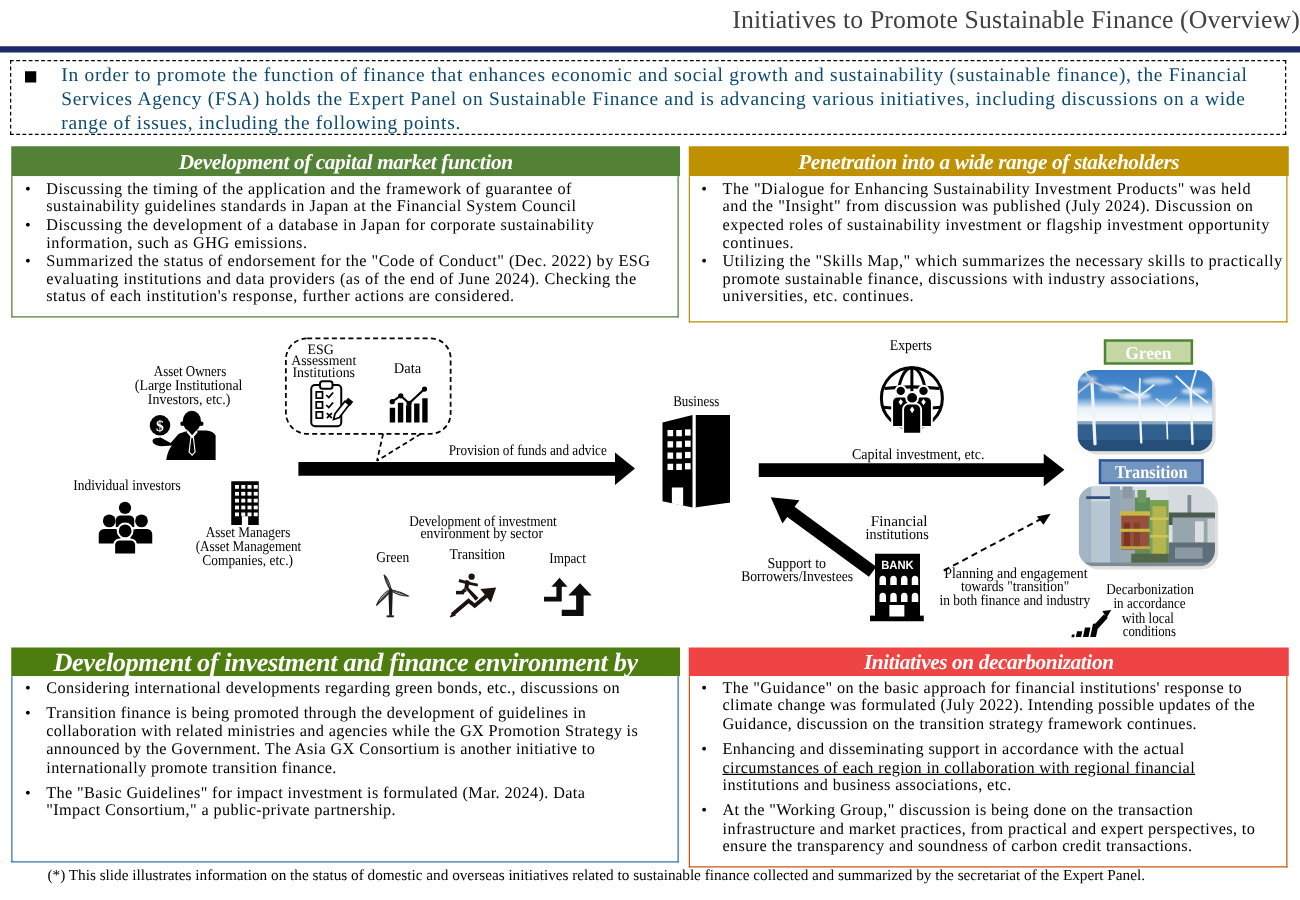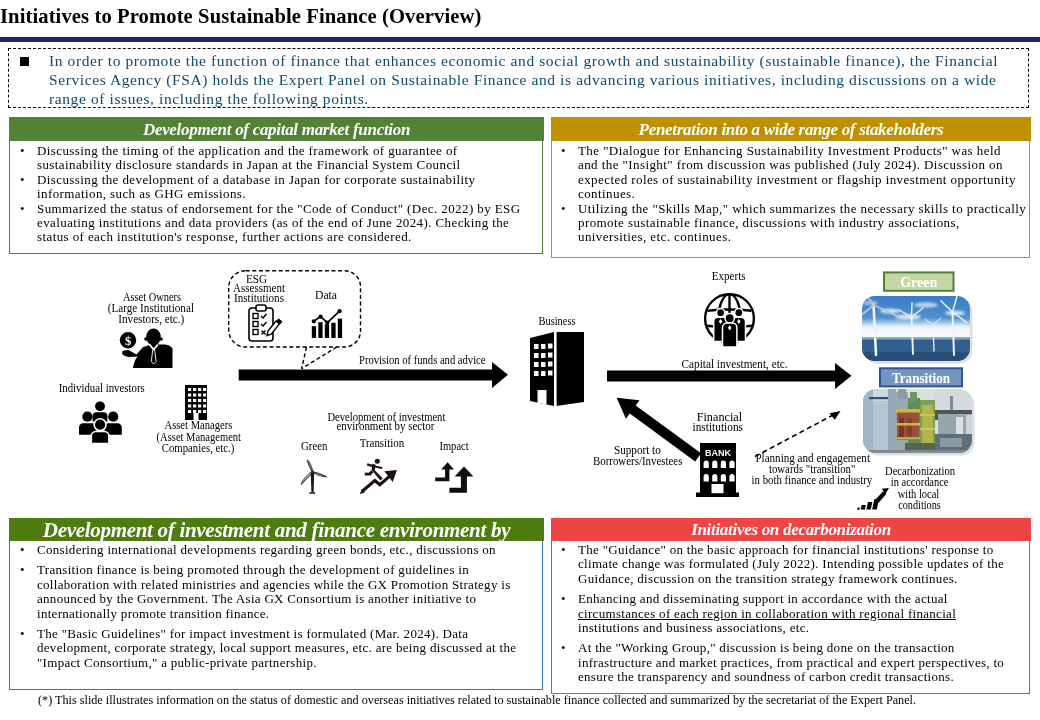--- a/index.html
+++ b/index.html
@@ -5,36 +5,36 @@
   html,body{margin:0;padding:0;}
   body{width:1040px;height:720px;position:relative;overflow:hidden;background:#fff;
        font-family:"Liberation Serif",serif;}
   .abs{position:absolute;}
   .hdr{color:#fff;font-weight:bold;text-align:center;letter-spacing:-0.3px;font-style:italic;}
   .ln{white-space:nowrap;}
 </style>
 </head>
 <body>
 
-<div class="abs" style="left:0;top:5px;width:1040px;text-align:left;font-weight:bold;font-size:20.6px;letter-spacing:0.1px;color:#000000;">Initiatives to Promote Sustainable Finance (Overview)</div>
+<div class="abs" style="left:0;top:5px;width:1040px;text-align:right;font-weight:normal;font-size:20.6px;letter-spacing:0.1px;color:#404040;">Initiatives to Promote Sustainable Finance (Overview)</div>
 <div class="abs" style="left:0;top:37px;width:1040px;height:5px;background:#1b2a6b;"></div>
 
 <div class="abs" style="left:8px;top:48px;width:1019px;height:58px;border:1.5px dashed #000;background:#fff;"></div>
 <div class="abs" style="left:20px;top:57px;width:9px;height:9px;background:#000;"></div>
 <div class="abs" style="left:49px;top:52px;font-size:15.5px;line-height:18.8px;letter-spacing:0.6px;color:#0c4a6e;">
 <div class="ln">In order to promote the function of finance that enhances economic and social growth and sustainability (sustainable finance), the Financial</div>
 <div class="ln">Services Agency (FSA) holds the Expert Panel on Sustainable Finance and is advancing various initiatives, including discussions on a wide</div>
 <div class="ln">range of issues, including the following points.</div>
 </div>
 
 <div class="abs hdr" style="left:9px;top:117px;width:535px;height:24px;background:#538135;font-size:17px;line-height:25px;">Development of capital market function</div>
 <div class="abs" style="left:9px;top:141px;width:532px;height:112px;border:1.5px solid #538135;border-top:none;background:#fff;"></div>
 <div class="abs" style="left:9px;top:144px;width:532px;font-size:13px;line-height:14.4px;letter-spacing:0.4px;">
 <div class="ln" style="padding-left:28px;"><span style="position:absolute;left:11px;">•</span>Discussing the timing of the application and the framework of guarantee of</div>
-<div class="ln" style="padding-left:28px;">sustainability disclosure standards in Japan at the Financial System Council</div>
+<div class="ln" style="padding-left:28px;">sustainability guidelines standards in Japan at the Financial System Council</div>
 <div class="ln" style="padding-left:28px;"><span style="position:absolute;left:11px;">•</span>Discussing the development of a database in Japan for corporate sustainability</div>
 <div class="ln" style="padding-left:28px;">information, such as GHG emissions.</div>
 <div class="ln" style="padding-left:28px;"><span style="position:absolute;left:11px;">•</span>Summarized the status of endorsement for the "Code of Conduct" (Dec. 2022) by ESG</div>
 <div class="ln" style="padding-left:28px;">evaluating institutions and data providers (as of the end of June 2024). Checking the</div>
 <div class="ln" style="padding-left:28px;">status of each institution's response, further actions are considered.</div>
 </div>
 
 <div class="abs hdr" style="left:551px;top:117px;width:480px;height:24px;background:#BF9000;font-size:17px;line-height:25px;">Penetration into a wide range of stakeholders</div>
 <div class="abs" style="left:551px;top:141px;width:477px;height:116px;border:1.5px solid #BF9000;border-top:none;background:#fff;"></div>
 <div class="abs" style="left:551px;top:144px;width:477px;font-size:13px;line-height:14.4px;letter-spacing:0.42px;">
@@ -49,21 +49,20 @@
 
 <div class="abs hdr" style="left:9px;top:518px;width:535px;height:23px;background:#4d7c0f;font-size:21px;line-height:24px;">Development of investment and finance environment by category</div>
 <div class="abs" style="left:9px;top:541px;width:532px;height:148px;border:1.5px solid #2E75B6;border-top:none;background:#fff;"></div>
 <div class="abs" style="left:9px;top:543px;width:532px;font-size:13px;line-height:14.4px;letter-spacing:0.3px;">
 <div class="ln" style="padding-left:28px;"><span style="position:absolute;left:11px;">•</span>Considering international developments regarding green bonds, etc., discussions on</div>
 <div class="ln" style="padding-left:28px;margin-top:6px;"><span style="position:absolute;left:11px;">•</span>Transition finance is being promoted through the development of guidelines in</div>
 <div class="ln" style="padding-left:28px;">collaboration with related ministries and agencies while the GX Promotion Strategy is</div>
 <div class="ln" style="padding-left:28px;">announced by the Government. The Asia GX Consortium is another initiative to</div>
 <div class="ln" style="padding-left:28px;">internationally promote transition finance.</div>
 <div class="ln" style="padding-left:28px;margin-top:6px;"><span style="position:absolute;left:11px;">•</span>The "Basic Guidelines" for impact investment is formulated (Mar. 2024). Data</div>
-<div class="ln" style="padding-left:28px;">development, corporate strategy, local support measures, etc. are being discussed at the</div>
 <div class="ln" style="padding-left:28px;">"Impact Consortium," a public-private partnership.</div>
 </div>
 
 <div class="abs hdr" style="left:551px;top:518px;width:480px;height:23px;background:#ef4444;font-size:17px;line-height:24px;">Initiatives on decarbonization</div>
 <div class="abs" style="left:551px;top:541px;width:477px;height:152px;border:1.5px solid #C55A11;border-top:none;background:#fff;"></div>
 <div class="abs" style="left:551px;top:543px;width:477px;font-size:13px;line-height:14.4px;letter-spacing:0.3px;">
 <div class="ln" style="padding-left:27px;"><span style="position:absolute;left:10px;">•</span>The "Guidance" on the basic approach for financial institutions' response to</div>
 <div class="ln" style="padding-left:27px;">climate change  was formulated (July 2022). Intending  possible updates of the</div>
 <div class="ln" style="padding-left:27px;">Guidance, discussion on the transition strategy framework continues.</div>
 <div class="ln" style="padding-left:27px;margin-top:6px;"><span style="position:absolute;left:10px;">•</span>Enhancing and disseminating support in accordance with the actual</div>

